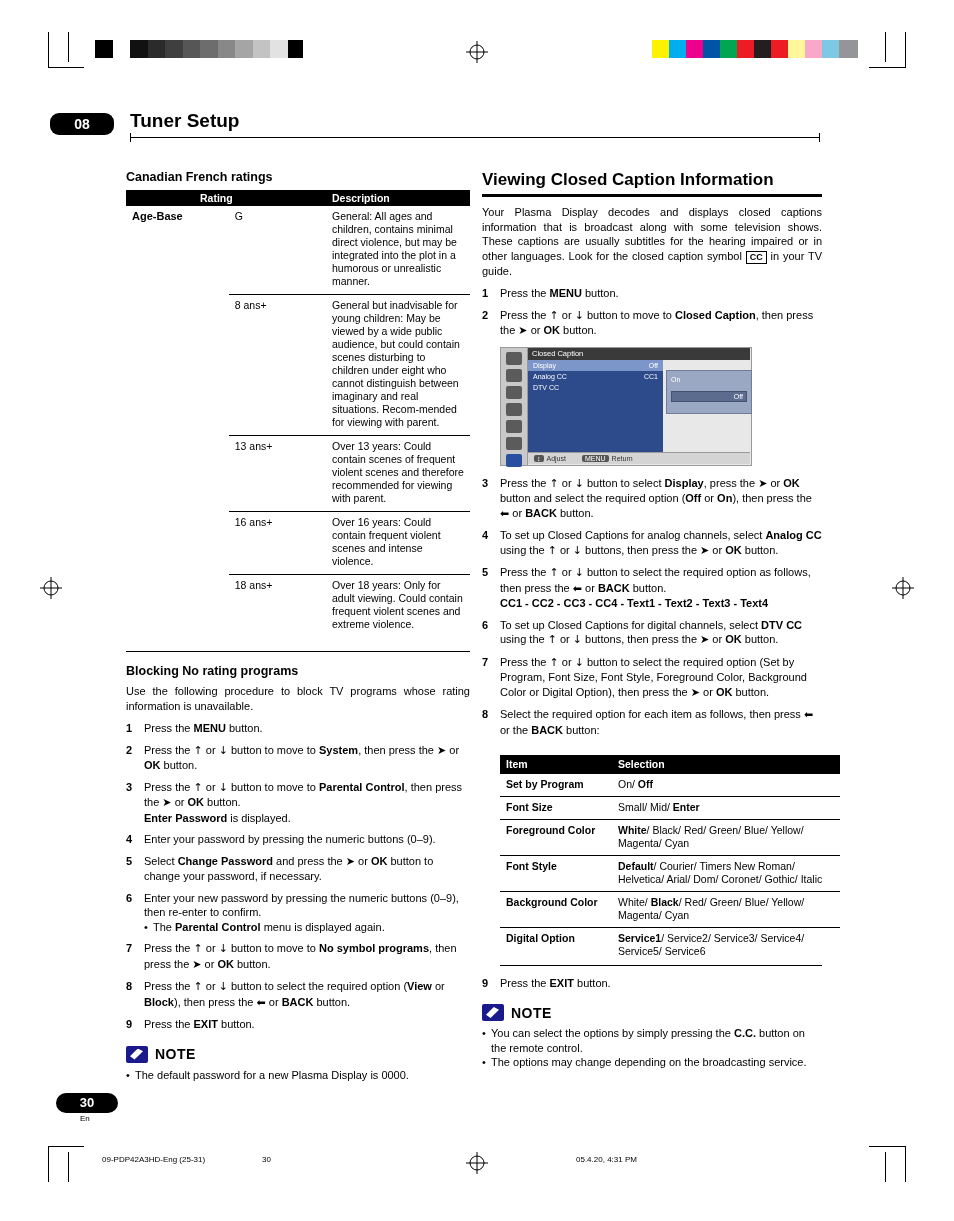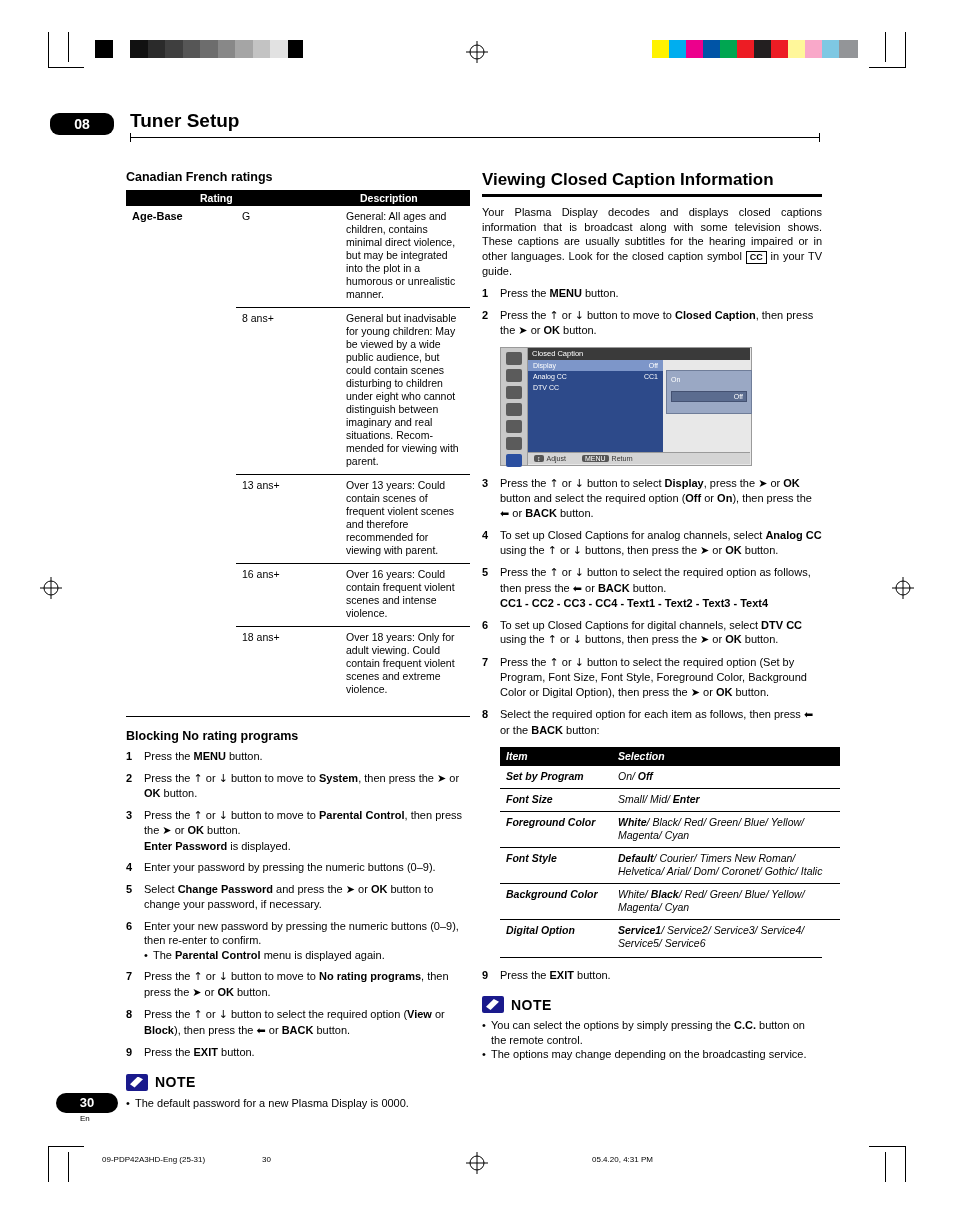--- a/index.html
+++ b/index.html
@@ -43,21 +43,21 @@
   h3.sub{font-size:12.5px;font-weight:bold;margin:0 0 6px 0;}
   h2.sec{font-size:17px;font-weight:bold;margin:0;}
   .sec-rule{height:3px;background:#000;margin-top:4px;margin-bottom:8px;}
 
   p.body{font-size:11px;line-height:14.5px;margin:0 0 8px 0;text-align:justify;}
 
   
   table.ratings{border-collapse:collapse;width:344px;font-size:10.5px;}
   table.ratings th{
     background:#000;color:#fff;font-size:10.5px;font-weight:bold;
-    text-align:left;padding:2px 20px;
+    text-align:left;padding:2px 6px;
   }
   table.ratings td{
     vertical-align:top;padding:4px 6px 6px 6px;line-height:13px;
     border-bottom:1px solid #000;
     margin-top:8px;
   }
   table.ratings td.agecol{width:62px;font-weight:bold;font-size:11px;border-bottom:none;}
   table.ratings td.code{width:58px;}
   table.ratings tr.last td{border-bottom:none;}
   .tbl-bot-rule{height:1px;background:#000;margin-top:0;}
@@ -267,38 +267,39 @@
         </tr>
         <tr class="last">
           <td class="code">18 ans+</td>
           <td>Over 18 years: Only for adult viewing. Could contain frequent violent scenes and extreme violence.</td>
         </tr>
       </tbody>
     </table>
     <div class="tbl-bot-rule" style="margin-top:14px;"></div>
 
     <h3 class="sub" style="margin-top:12px;">Blocking No rating programs</h3>
+    <p class="body">Use the following procedure to block TV programs whose rating information is unavailable.</p>
 
     <ol class="steps">
       <li><span class="num">1</span>
         Press the <b>MENU</b> button.</li>
       <li><span class="num">2</span>
         Press the <span class="ar">↑</span> or <span class="ar">↓</span> button to move to <b>System</b>, then press the <span class="ar">➤</span> or <b>OK</b> button.</li>
       <li><span class="num">3</span>
         Press the <span class="ar">↑</span> or <span class="ar">↓</span> button to move to <b>Parental Control</b>, then press the <span class="ar">➤</span> or <b>OK</b> button.<br>
         <b>Enter Password</b> is displayed.</li>
       <li><span class="num">4</span>
         Enter your password by pressing the numeric buttons (0–9).</li>
       <li><span class="num">5</span>
         Select <b>Change Password</b> and press the <span class="ar">➤</span> or <b>OK</b> button to change your password, if necessary.</li>
       <li><span class="num">6</span>
         Enter your new password by pressing the numeric buttons (0–9), then re-enter to confirm.
         <div class="bullet">The <b>Parental Control</b> menu is displayed again.</div></li>
       <li><span class="num">7</span>
-        Press the <span class="ar">↑</span> or <span class="ar">↓</span> button to move to <b>No rating programs</b>, then press the <span class="ar">➤</span> or <b>OK</b> button.</li>
+        Press the <span class="ar">↑</span> or <span class="ar">↓</span> button to move to <b>No symbol programs</b>, then press the <span class="ar">➤</span> or <b>OK</b> button.</li>
       <li><span class="num">8</span>
         Press the <span class="ar">↑</span> or <span class="ar">↓</span> button to select the required option (<b>View</b> or <b>Block</b>), then press the <span class="ar">⬅</span> or <b>BACK</b> button.</li>
       <li><span class="num">9</span>
         Press the <b>EXIT</b> button.</li>
     </ol>
 
     <div class="note-head">
       <span class="note-icon"></span>
       <span class="note-title">NOTE</span>
     </div>
@@ -374,21 +375,21 @@
 
       <li><span class="num">6</span>
         To set up Closed Captions for digital channels, select <b>DTV CC</b> using the <span class="ar">↑</span> or <span class="ar">↓</span> buttons, then press the <span class="ar">➤</span> or <b>OK</b> button.</li>
 
       <li><span class="num">7</span>
         Press the <span class="ar">↑</span> or <span class="ar">↓</span> button to select the required option (Set by Program, Font Size, Font Style, Foreground Color, Background Color or Digital Option), then press the <span class="ar">➤</span> or <b>OK</b> button.</li>
 
       <li><span class="num">8</span>
         Select the required option for each item as follows, then press <span class="ar">⬅</span> or the <b>BACK</b> button:
 
-        <table class="sel" style="margin-top:10px;font-style:italic;">
+        <table class="sel" style="margin-top:18px;">
           <thead>
             <tr>
               <th class="item">Item</th>
               <th>Selection</th>
             </tr>
           </thead>
           <tbody>
             <tr>
               <td class="item">Set by Program</td>
               <td>On/ <b>Off</b></td>
@@ -429,15 +430,15 @@
     <div class="note-body">
       <div class="bullet">You can select the options by simply pressing the <b>C.C.</b> button on the remote control.</div>
       <div class="bullet">The options may change depending on the broadcasting service.</div>
     </div>
   </div>
 
   <div class="pagenum">30</div>
   <div class="pagelang">En</div>
   <div class="footline" style="left:102px;">09-PDP42A3HD-Eng (25-31)</div>
   <div class="footline" style="left:262px;">30</div>
-  <div class="footline" style="left:592px;">05.4.20, 4:31 PM</div>
+  <div class="footline" style="left:576px;">05.4.20, 4:31 PM</div>
 
 </div>
 
 </body></html>

